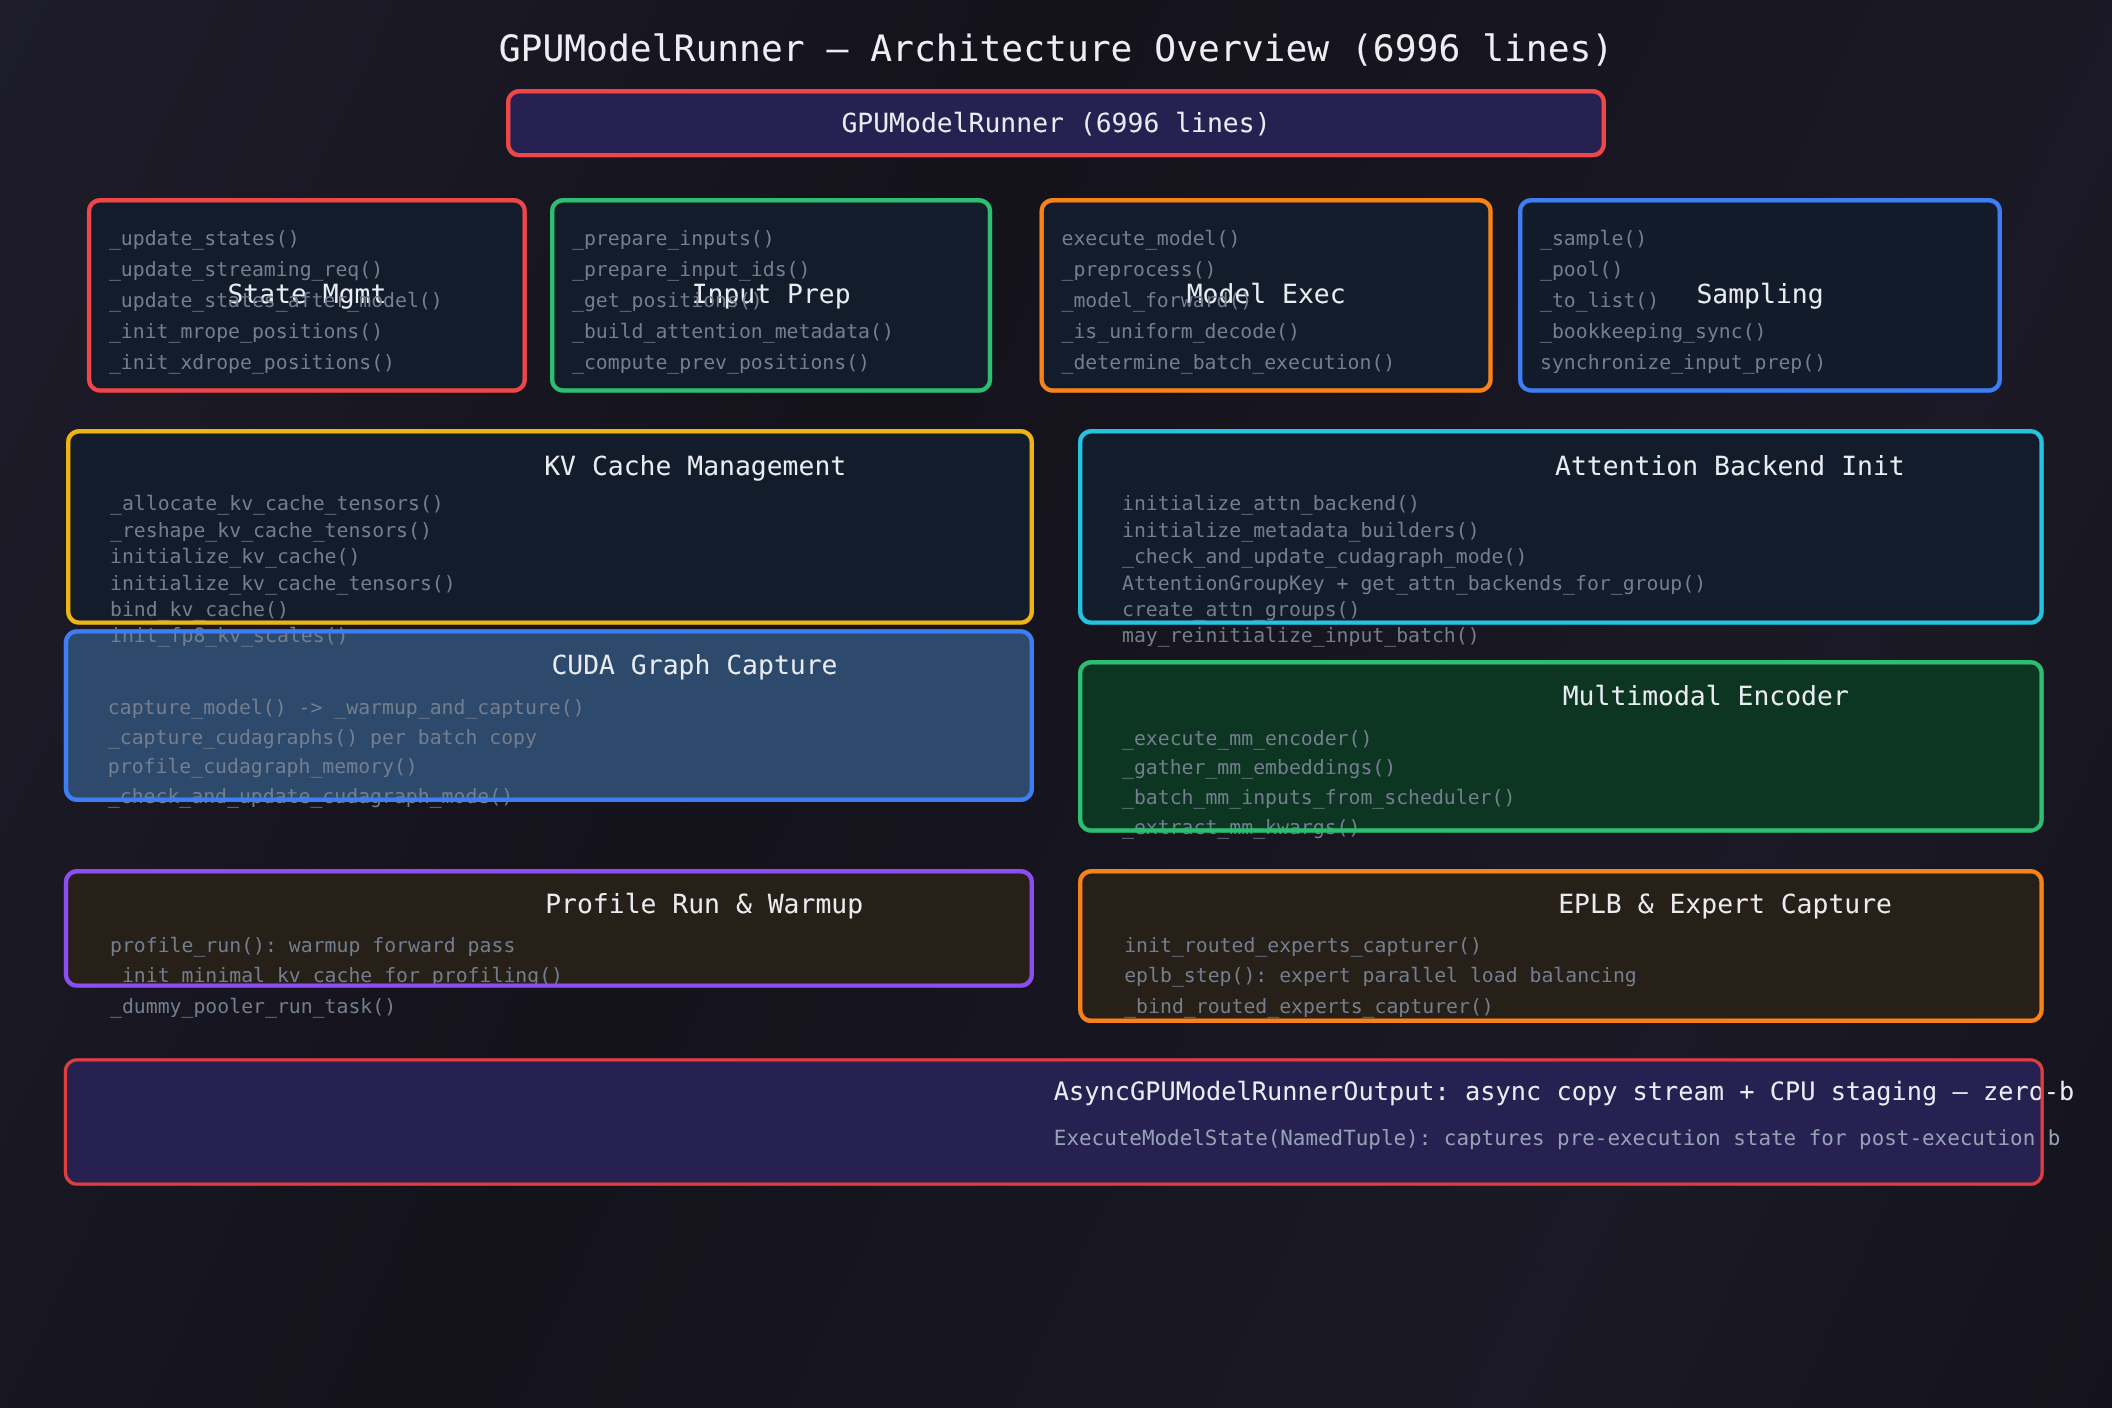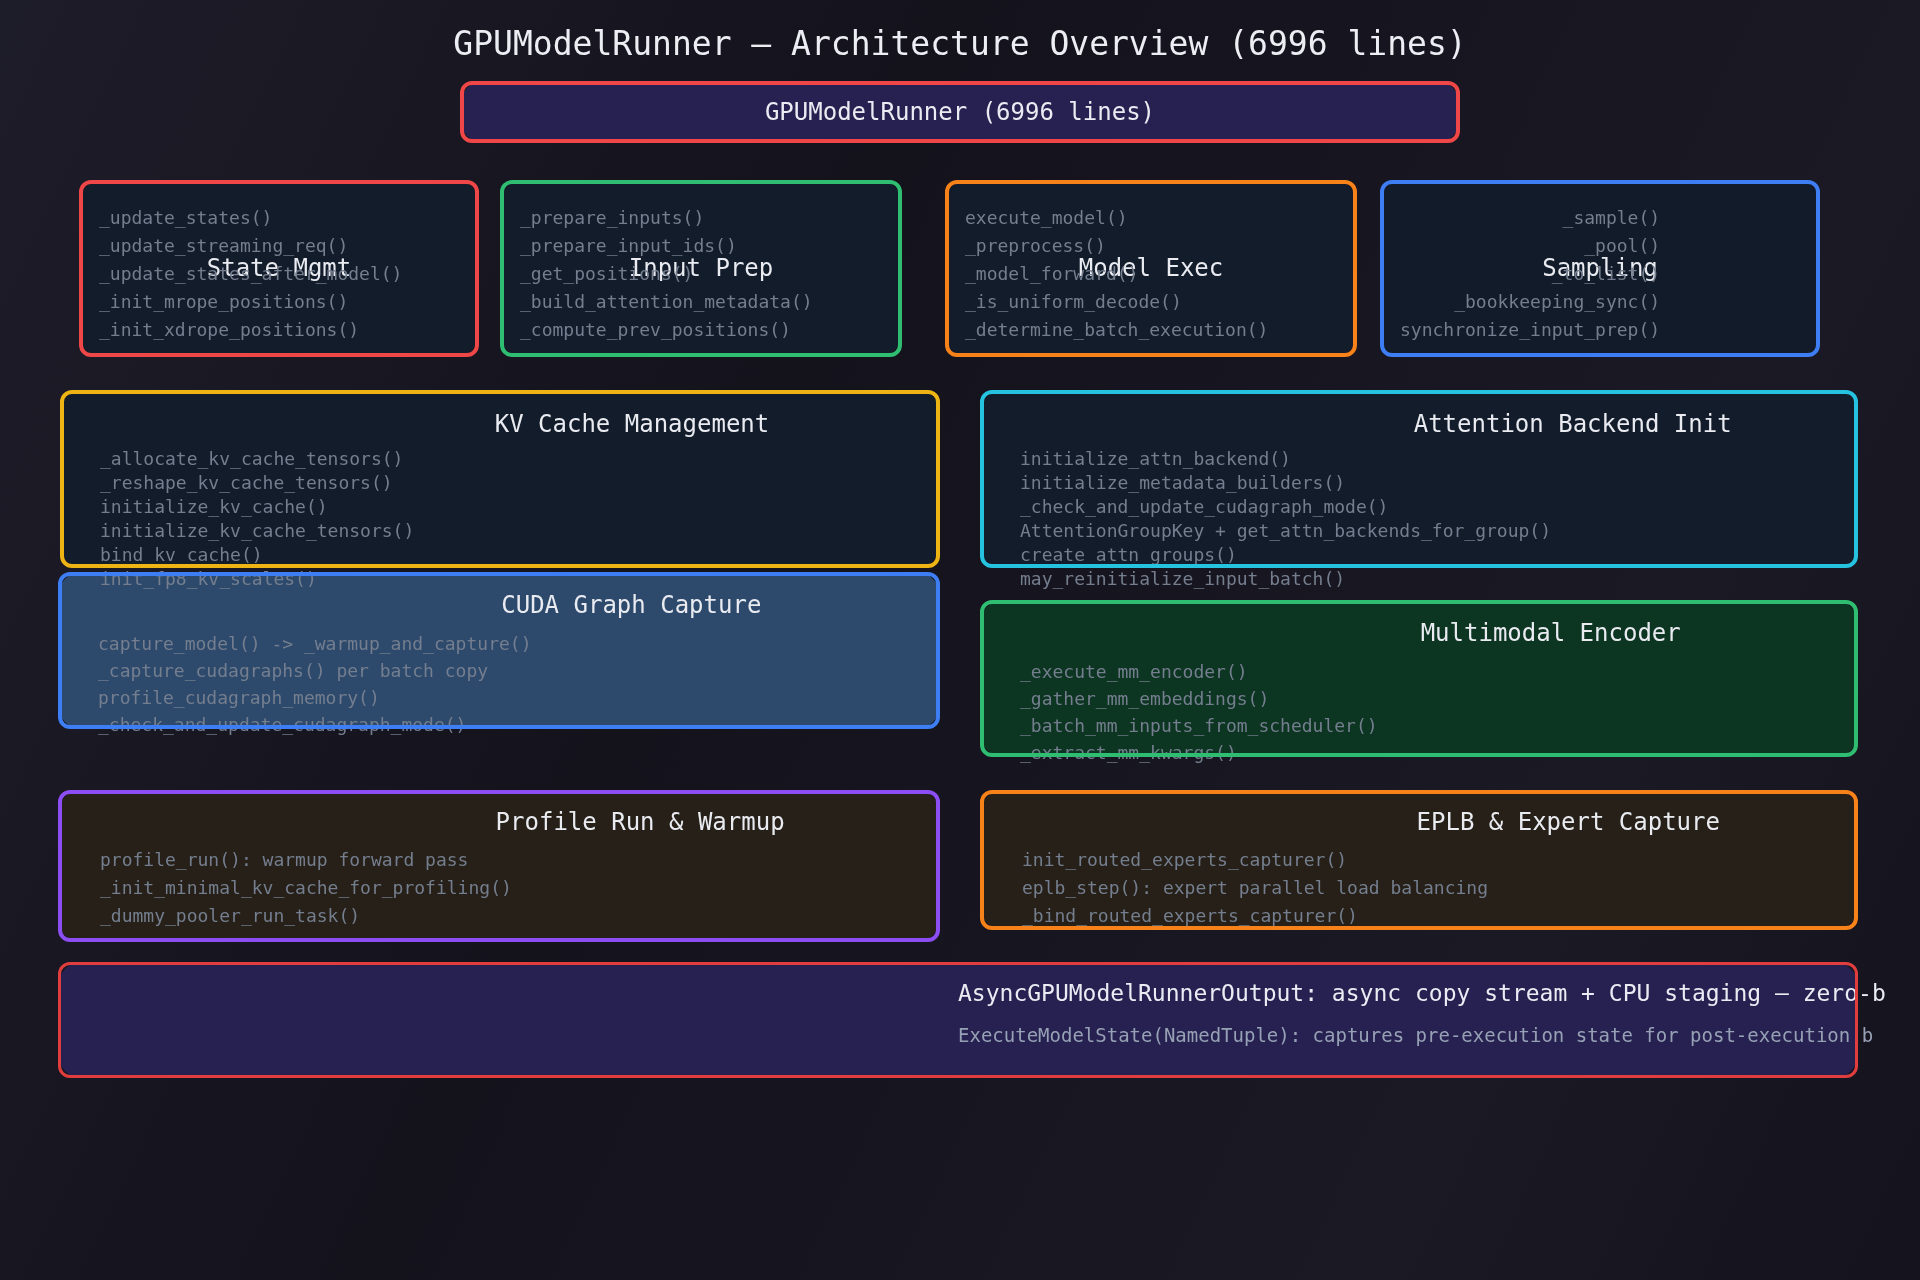--- a/index.html
+++ b/index.html
@@ -7,21 +7,21 @@
     width:1920px;height:1280px;overflow:hidden;position:relative;
     background:
       linear-gradient(115deg, rgba(46,45,64,0.35) 0%, rgba(18,17,26,0) 38%, rgba(42,40,58,0.28) 78%, rgba(24,23,34,0.10) 100%),
       #14131c;
     font-family:"DejaVu Sans Mono", monospace;
   }
   .page-title{
     position:absolute;left:0;top:24px;width:100%;text-align:center;
     font-size:33px;font-weight:normal;color:#eceef3;white-space:nowrap;
   }
-  .node{position:absolute;border-radius:24px}
+  .node{position:absolute;border-radius:12px}
   
   .node::after{content:"";position:absolute;inset:0;border:4px solid var(--bc,#888);border-radius:12px;pointer-events:none;z-index:2}
 
   .header-box{
     left:460px;top:81px;width:1000px;height:62px;background:#262150;--bc:#ef4747;
     display:flex;align-items:center;justify-content:center;
     font-size:24px;color:#e9ecf2;
   }
 
   .box-title{position:absolute;font-size:24px;color:#e9ebf1;white-space:nowrap;line-height:28px}
@@ -44,21 +44,21 @@
   .b-kv-cache .box-title,.b-attention-backend .box-title{top:20px}
   .b-attention-backend .box-title{left:67.5%}
 
   
   .b-cuda-graph{left:58px;top:572px;width:882px;height:157px}
   .b-multimodal{left:980px;top:600px;width:878px;height:157px}
   .b-cuda-graph .methods,.b-multimodal .methods{left:40px;top:58px;line-height:27px}
   .b-cuda-graph .box-title,.b-multimodal .box-title{top:19px}
 
   
-  .b-profile-run{left:58px;top:790px;width:882px;height:152px}
+  .b-profile-run{left:58px;top:790px;width:882px;height:108px}
   .b-eplb{left:980px;top:790px;width:878px;height:140px}
   .b-profile-run .methods,.b-eplb .methods{left:42px;top:56px;line-height:28px}
   .b-profile-run .box-title,.b-eplb .box-title{top:18px}
   .b-profile-run .box-title{left:66%}
   .b-eplb .box-title{left:67%}
 
   
   .footer-box{left:58px;top:962px;width:1800px;height:116px;background:#262150;--bc:#e03e3e}
   .footer-box::after{border-width:3px}
   .footer-line1{position:absolute;left:50%;top:17px;line-height:28px;font-size:23px;color:#e9edf3;white-space:nowrap;z-index:1}
@@ -97,21 +97,21 @@
     <div class="node b-model-exec" style="--bc: #f8821a; background: rgb(18, 28, 42);">
     <div class="methods">
         <div>execute_model()</div>
         <div>_preprocess()</div>
         <div>_model_forward()</div>
         <div>_is_uniform_decode()</div>
         <div>_determine_batch_execution()</div>
       </div>
     <div class="box-title box-title-mid">Model Exec</div>
   </div>
-    <div class="node b-sampling" style="--bc: #3d7ef5; background: rgb(17, 27, 41); text-align: right;">
+    <div class="node b-sampling" style="--bc: #3d7ef5; background: rgb(17, 27, 41);">
     <div class="methods">
         <div>_sample()</div>
         <div>_pool()</div>
         <div>_to_list()</div>
         <div>_bookkeeping_sync()</div>
         <div>synchronize_input_prep()</div>
       </div>
     <div class="box-title box-title-mid">Sampling</div>
   </div>
     <div class="node b-kv-cache" style="--bc: #edb414; background: rgb(18, 28, 42);">

